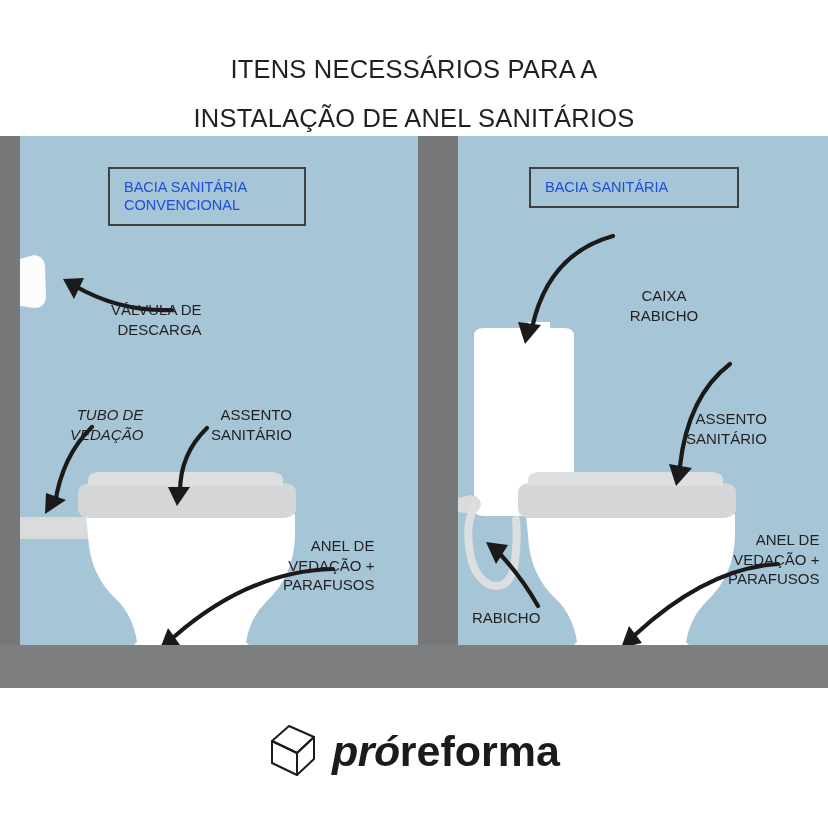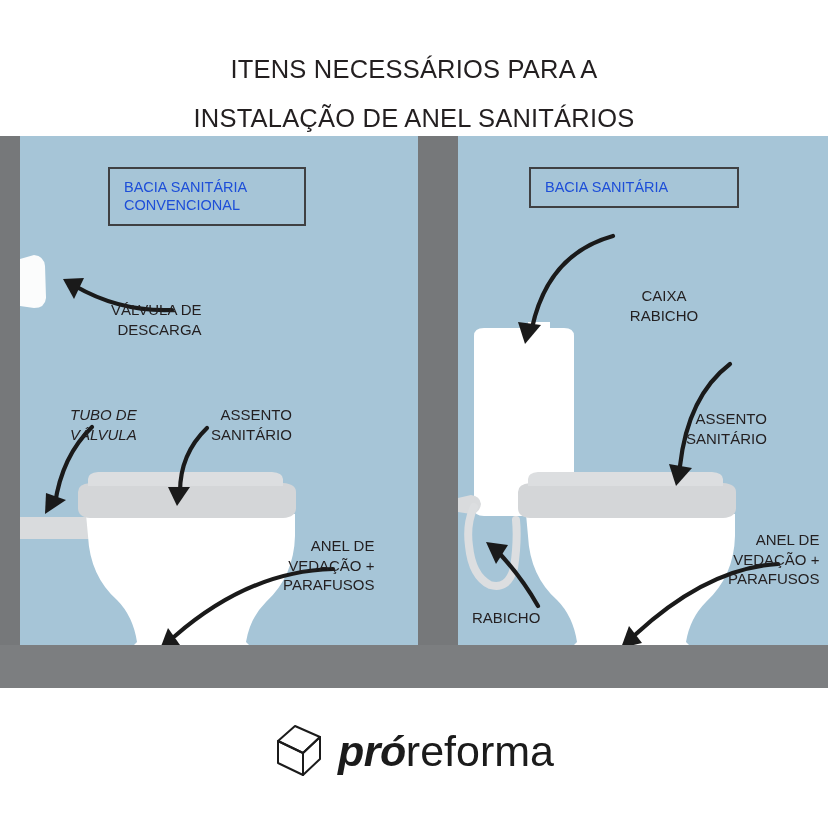--- a/index.html
+++ b/index.html
@@ -132,21 +132,21 @@
   }
   #logo-cube { display: block; }
   #logo-text {
     color: #1b1b1b;
     font-size: 43px;
     line-height: 45px;
     letter-spacing: -0.5px;
     white-space: nowrap;
   }
   #logo-pro     { font-weight: bold; font-style: italic; }
-  #logo-reforma { font-weight: normal; letter-spacing: 0px; }
+  #logo-reforma { font-weight: bold; letter-spacing: 0px; }
 </style>
 </head>
 <body>
 
 <div id="title-block">
   <span class="tline">ITENS NECESSÁRIOS PARA A</span>
   <span class="tline">INSTALAÇÃO DE ANEL SANITÁRIOS</span>
 </div>
 
 <div id="illustration">
@@ -198,21 +198,21 @@
       <span class="cline">CONVENCIONAL</span>
     </div>
 
     <div class="annot left" style="left:111px; top:164px;">
       <span class="aline">VÁLVULA DE</span>
       <span class="aline">DESCARGA</span>
     </div>
 
     <div class="annot left" style="left:70px; top:269px;font-style:italic;">
       <span class="aline">TUBO DE</span>
-      <span class="aline">VÁLVULA</span>
+      <span class="aline">VEDAÇÃO</span>
     </div>
 
     <div class="annot left" style="left:211px; top:269px;">
       <span class="aline">ASSENTO</span>
       <span class="aline">SANITÁRIO</span>
     </div>
 
     <div class="annot left" style="left:283px; top:400px;">
       <span class="aline">ANEL DE</span>
       <span class="aline">VEDAÇÃO +</span>

